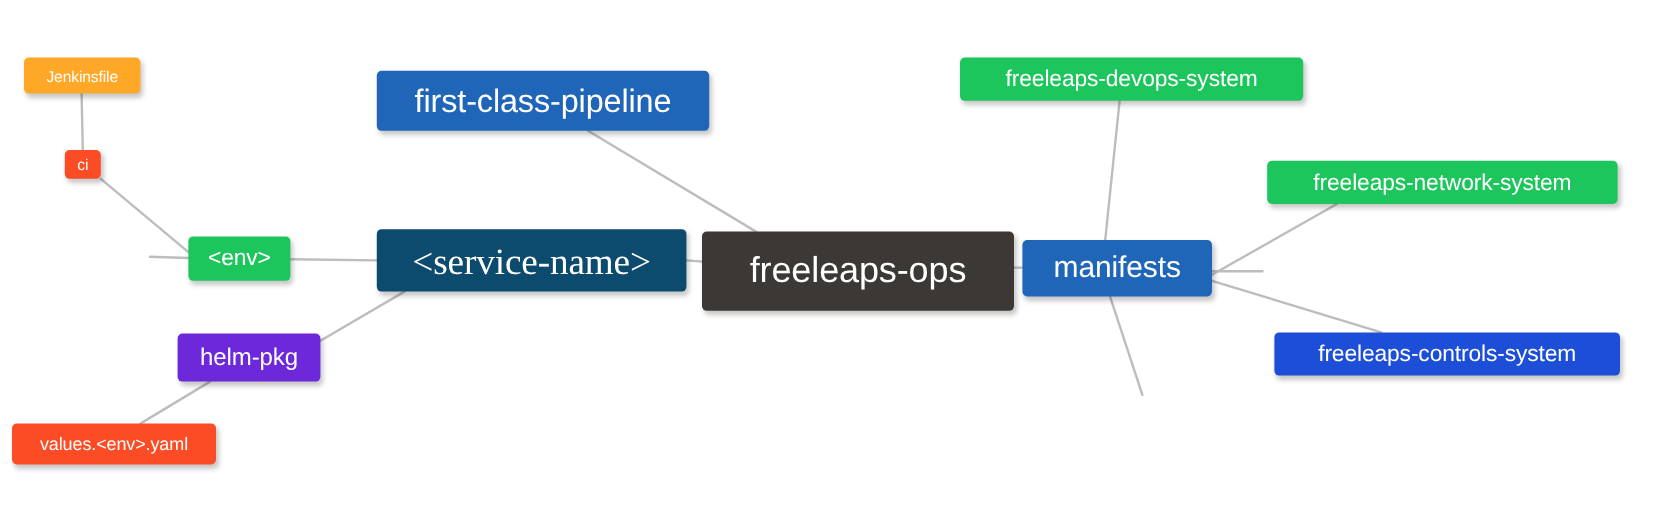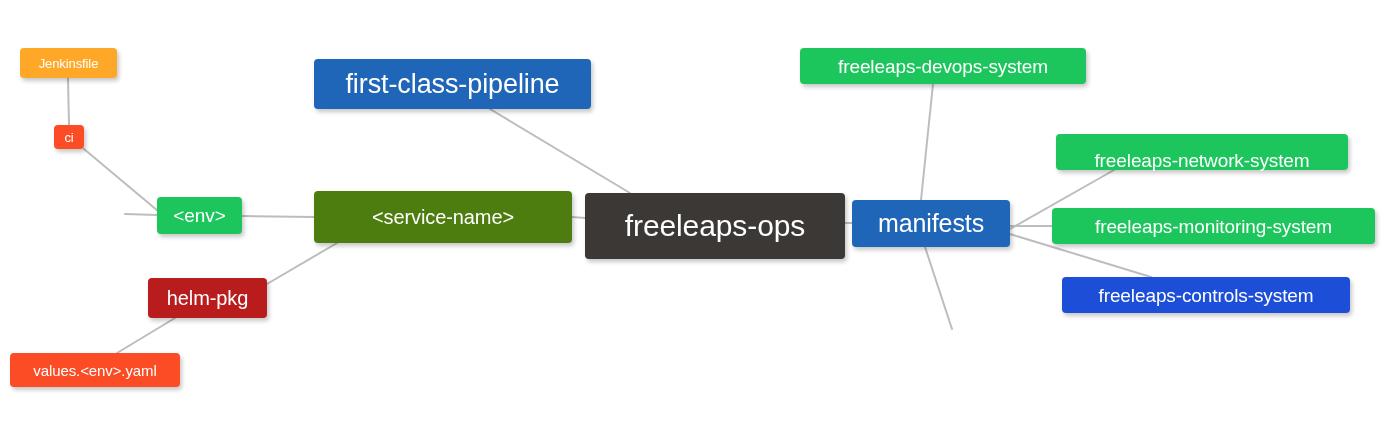--- a/index.html
+++ b/index.html
@@ -78,44 +78,41 @@
   <div id="node-layer">
       <div class="node" style="left: 20px; top: 27px; width: 97px; height: 30px; background: rgb(255, 167, 38); font-size: 13px;">
         <span class="node-label">Jenkinsfile</span>
       </div>
       <div class="node" style="left: 54px; top: 104px; width: 30px; height: 24px; background: rgb(251, 76, 38); font-size: 13px; text-align: right;">
         <span class="node-label">ci</span>
       </div>
       <div class="node" style="left: 157px; top: 176px; width: 85px; height: 37px; background: rgb(29, 198, 92); font-size: 19px;">
         <span class="node-label">&lt;env&gt;</span>
       </div>
-      <div class="node" style="left: 148px; top: 257px; width: 119px; height: 40px; background: #b91c1c; font-size: 20px;">
+      <div class="node" style="left: 148px; top: 257px; width: 119px; height: 40px; background: #6d28d9; font-size: 20px;">
         <span class="node-label">helm-pkg</span>
       </div>
       <div class="node" style="left: 10px; top: 332px; width: 170px; height: 34px; background: rgb(251, 76, 38); font-size: 15px;">
         <span class="node-label">values.&lt;env&gt;.yaml</span>
       </div>
       <div class="node" style="left: 314px; top: 38px; width: 277px; height: 50px; background: rgb(32, 102, 184); font-size: 27px;">
         <span class="node-label">first-class-pipeline</span>
       </div>
-      <div class="node" style="left: 314px; top: 170px; width: 258px; height: 52px; background: #4d7c0f; font-size: 20px;">
+      <div class="node" style="left: 314px; top: 170px; width: 258px; height: 52px; background: #0c4a6e; font-size: 31px; font-family: Liberation Serif, serif;">
         <span class="node-label">&lt;service-name&gt;</span>
       </div>
       <div class="node" style="left: 585px; top: 172px; width: 260px; height: 66px; background: rgb(60, 56, 53); font-size: 30px;">
         <span class="node-label">freeleaps-ops</span>
       </div>
       <div class="node" style="left: 852px; top: 179px; width: 158px; height: 47px; background: rgb(32, 102, 184); font-size: 25px;">
         <span class="node-label">manifests</span>
       </div>
       <div class="node" style="left: 800px; top: 27px; width: 286px; height: 36px; background: rgb(29, 198, 92); font-size: 19px;">
         <span class="node-label">freeleaps-devops-system</span>
       </div>
-      <div class="node" style="left: 1056px; top: 113px; width: 292px; height: 36px; background: rgb(29, 198, 92); font-size: 19px; align-items: flex-end;">
+      <div class="node" style="left: 1056px; top: 113px; width: 292px; height: 36px; background: rgb(29, 198, 92); font-size: 19px;">
         <span class="node-label">freeleaps-network-system</span>
-      </div>
-      <div class="node" style="left: 1052px; top: 187px; width: 323px; height: 36px; background: rgb(29, 198, 92); font-size: 19px;">
-        <span class="node-label">freeleaps-monitoring-system</span>
       </div>
       <div class="node" style="left: 1062px; top: 256px; width: 288px; height: 36px; background: #1d4ed8; font-size: 19px;">
         <span class="node-label">freeleaps-controls-system</span>
       </div>
     </div>
 </div>
 
 </body></html>

